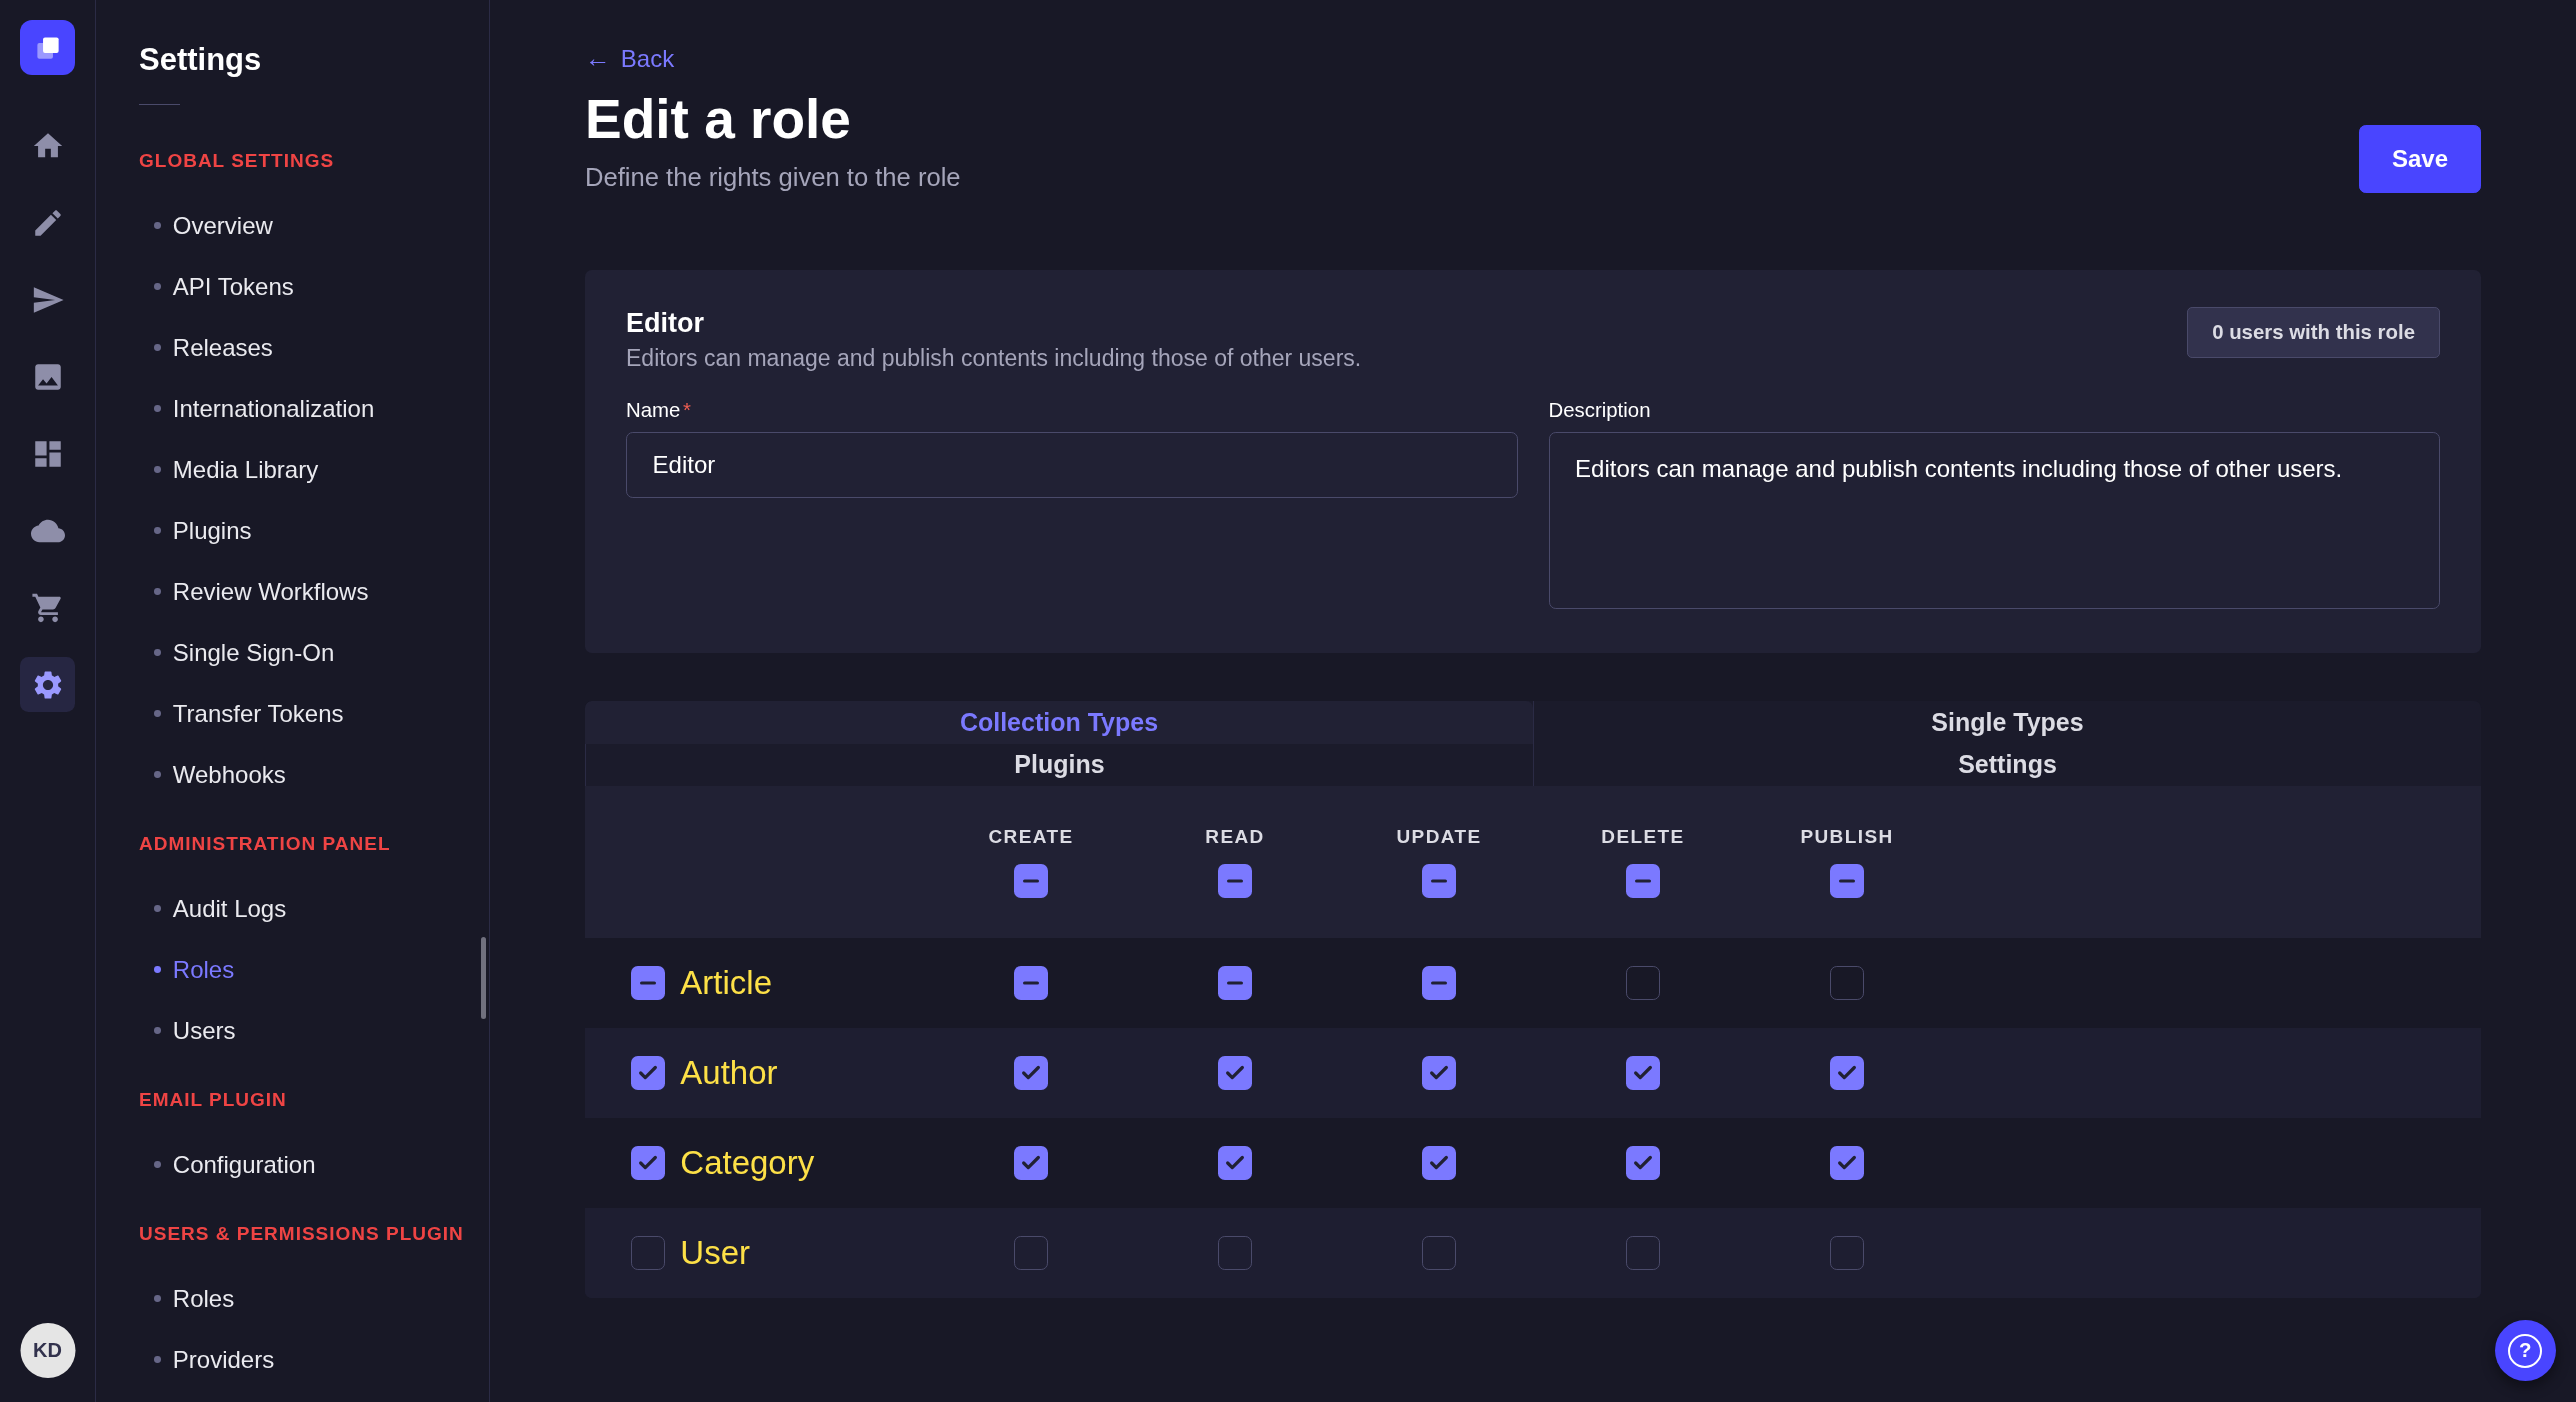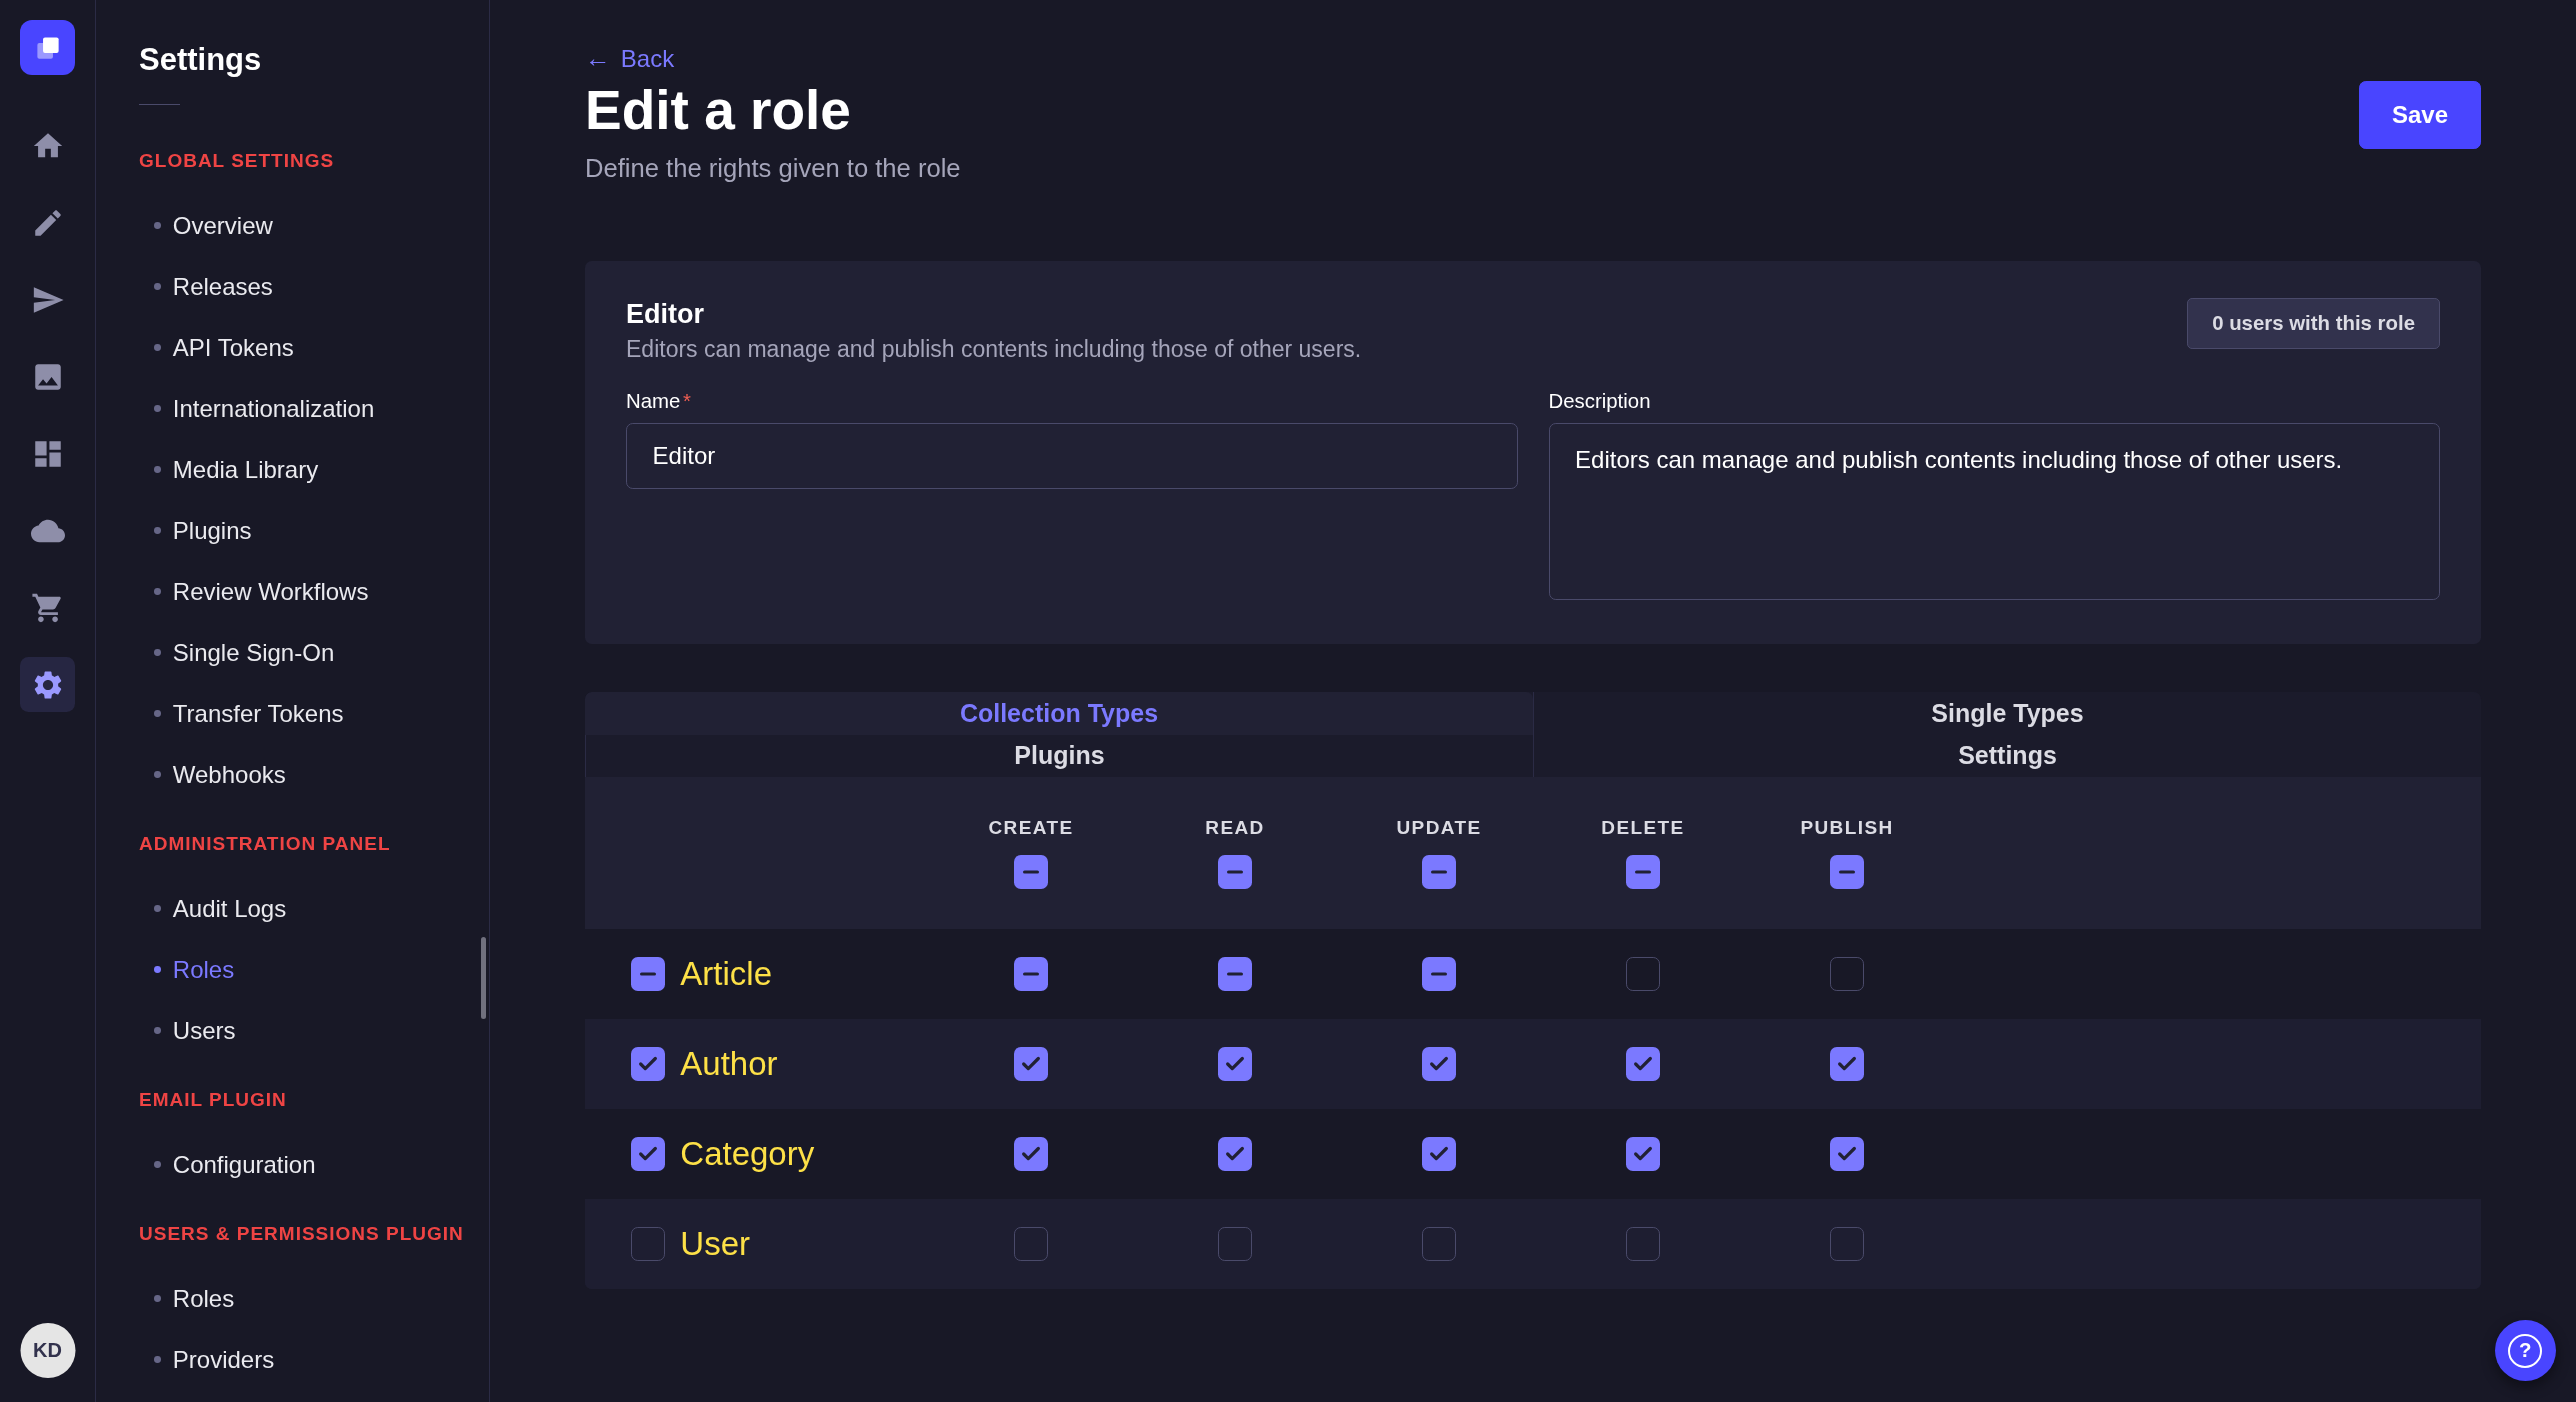--- a/index.html
+++ b/index.html
@@ -27,21 +27,21 @@
   .nav-item{display:flex;align-items:center;height:61px;padding-left:58px;gap:12px;cursor:pointer;color:#eaeaef;position:relative}
   .bullet{width:6.8px;height:6.8px;border-radius:50%;background:#666687;flex:0 0 6.8px}
   .nav-item.active{color:#7b79ff}
   .nav-item.active .bullet{background:#7b79ff}
   .nav-label{font-size:24px}
   .scroll-thumb{position:absolute;right:2.6px;top:937px;width:5.1px;height:82px;border-radius:2.6px;background:rgba(220,220,235,.45);cursor:pointer}
   
   .main{flex:1;padding:44px 95px 0;box-sizing:border-box;background:#181826}
   .back{display:inline-flex;align-items:center;gap:10.2px;color:#7b79ff;font-size:24px;line-height:29px;text-decoration:none;font-weight:500;cursor:pointer}
   .back-arrow{font-size:25.6px;line-height:25.6px}
-  .header-row{display:flex;justify-content:space-between;align-items:flex-start;margin-top:8px}
+  .header-row{display:flex;justify-content:space-between;align-items:flex-end;margin-top:17px}
   .page-title{font-size:55px;font-weight:700;margin:0;line-height:58px}
   .page-subtitle{margin-top:13.6px;font-size:25.6px;line-height:31px;color:#a5a5ba}
   .save-btn{background:#4945ff;border:0.9px solid #4945ff;color:#fff;font-size:24px;font-weight:600;padding:0 32px;height:68px;border-radius:6.8px;cursor:pointer;font-family:inherit}
   
   .card{background:#212134;border-radius:6.8px}
   .card1{margin-top:77px;padding:37px 41px 41px}
   .card1-head{display:flex;justify-content:space-between;align-items:flex-start}
   .card1-title{font-size:27px;font-weight:600;line-height:32px}
   .card1-sub{margin-top:6.8px;font-size:23px;color:#a5a5ba}
   .users-badge{background:#32324d;border:0.9px solid #4a4a6a;color:#dcdce4;font-size:20.4px;font-weight:600;padding:0 24px;height:49px;display:inline-flex;align-items:center;border-radius:5.1px;cursor:pointer}
@@ -134,25 +134,25 @@
   <div>
       <div class="nav-section">
         <div class="nav-heading">GLOBAL SETTINGS</div>
         <ul class="nav-items">
           <li class="nav-item">
             <span class="bullet"></span>
             <span class="nav-label">Overview</span>
           </li>
           <li class="nav-item">
             <span class="bullet"></span>
+            <span class="nav-label">API Tokens</span>
+          </li>
+          <li class="nav-item">
+            <span class="bullet"></span>
             <span class="nav-label">Releases</span>
-          </li>
-          <li class="nav-item">
-            <span class="bullet"></span>
-            <span class="nav-label">API Tokens</span>
           </li>
           <li class="nav-item">
             <span class="bullet"></span>
             <span class="nav-label">Internationalization</span>
           </li>
           <li class="nav-item">
             <span class="bullet"></span>
             <span class="nav-label">Media Library</span>
           </li>
           <li class="nav-item">

